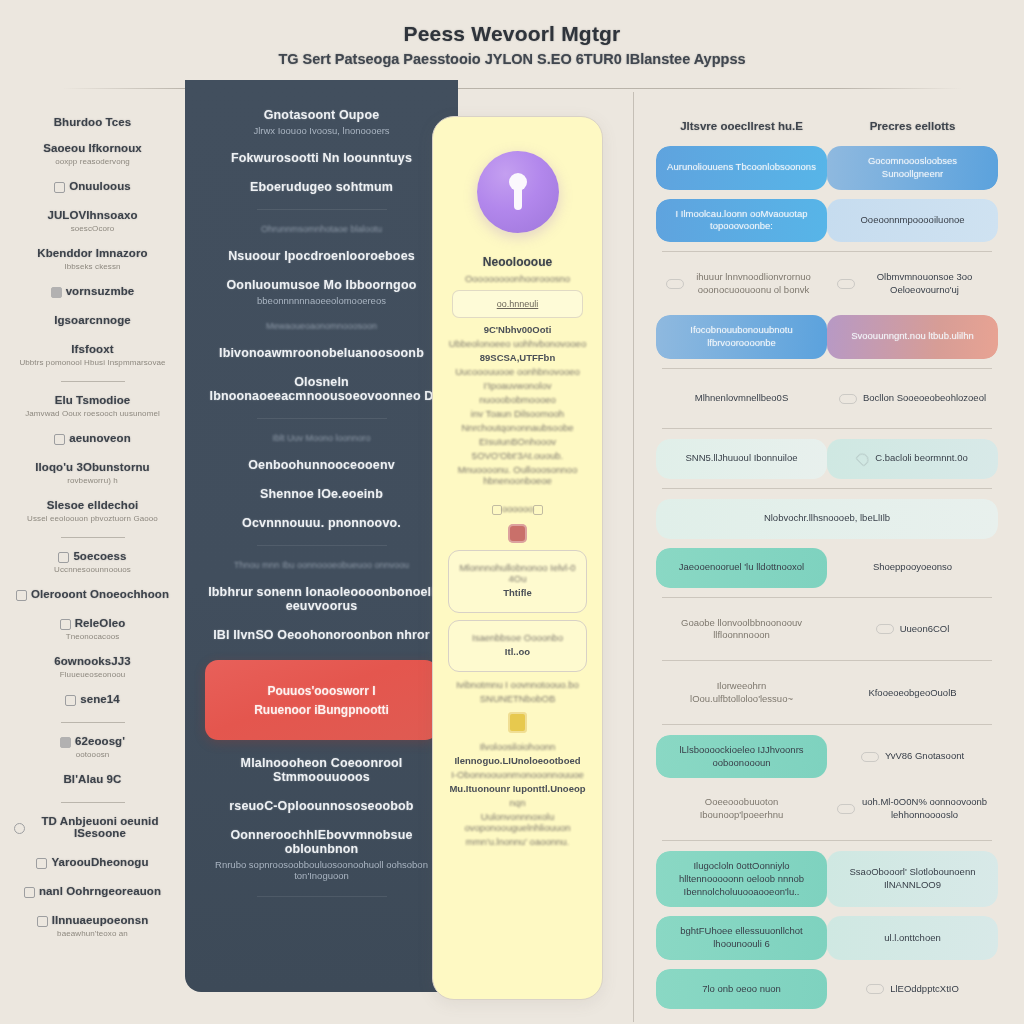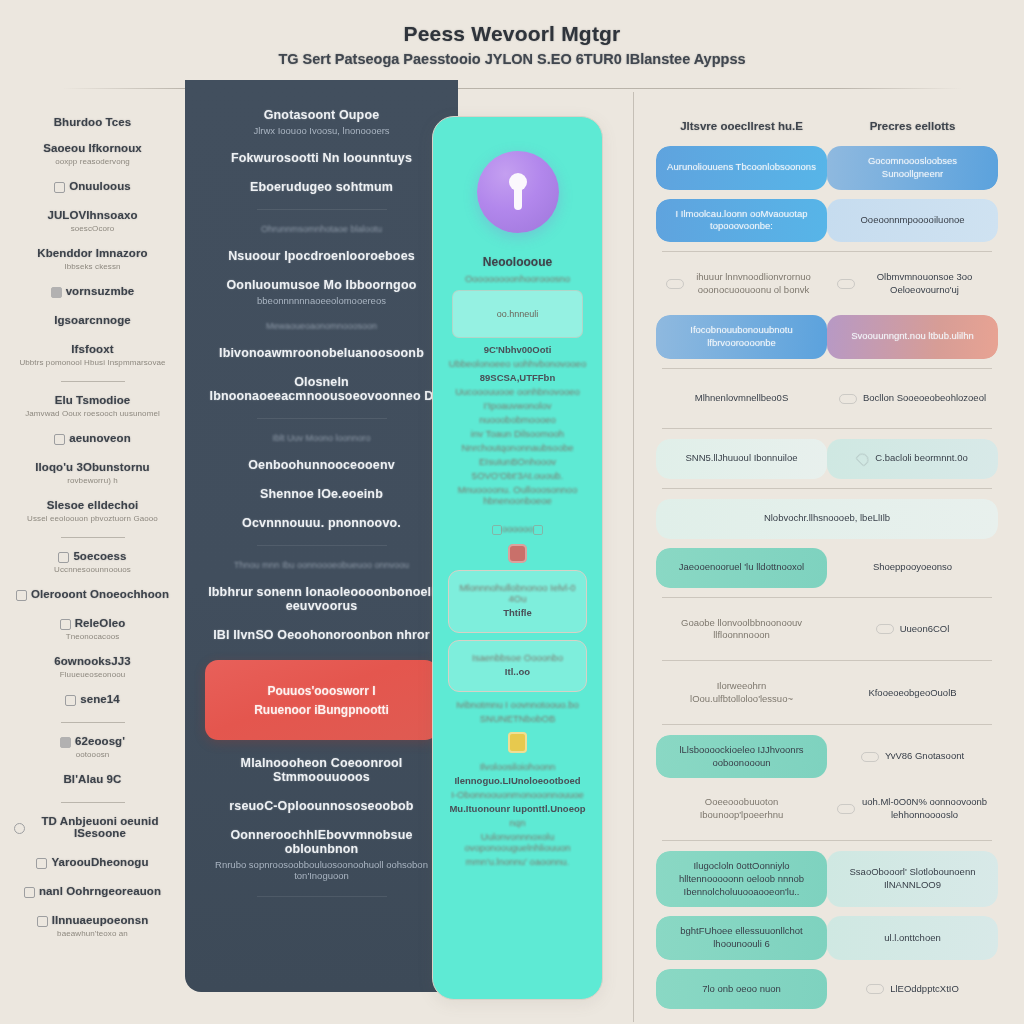--- a/index.html
+++ b/index.html
@@ -132,21 +132,21 @@
     font-size: 12px; font-weight: bold; color: #fdf3f1;
     filter: blur(0.72px);
     text-shadow: 0 0 2px rgba(255,255,255,.35);
   }
 
   
   #center-card {
     position: absolute;
     left: 432px; top: 116px;
     width: 171px; height: 884px;
-    background: #5eead4;
+    background: #fef9c3;
     border: 1px solid #d9d2c7;
     border-radius: 22px;
     box-shadow: 0 4px 16px rgba(120,110,95,.10);
     padding: 24px 13px 18px 13px;
     overflow: hidden;
     text-align: center;
   }
   #lock-badge {
     width: 82px; height: 82px; margin: 10px auto 22px auto;
     border-radius: 50%;
@@ -172,26 +172,27 @@
     margin-bottom: 4px;
   }
   .cc-t {
     font-size: 9.5px; color: #7d776d;
     filter: blur(0.8px);
     margin-bottom: 3px;
   }
   .cc-t.strong { color: #4a4f57; font-weight: bold; filter: blur(0.72px); }
   .cc-gap { height: 14px; }
   .cc-field {
-    margin: 6px 6px; padding: 18px 8px;
+    margin: 6px 6px; padding: 8px 8px;
     border-radius: 7px;
     background: rgba(255,255,255,.34);
     border: 1px solid rgba(200,192,180,.55);
     font-size: 9px; color: #6b6559;
     filter: blur(0.7px);
+    text-decoration: underline;
   }
   .cc-box {
     margin: 7px 2px; padding: 11px 8px;
     border-radius: 11px;
     border: 1px solid #d8d1c6;
     background: rgba(255,255,255,.2);
   }
   .cc-chip-row { display: flex; align-items: center; justify-content: center; gap: 0; }
   .cc-mini-ico {
     width: 10px; height: 10px; flex: none;

